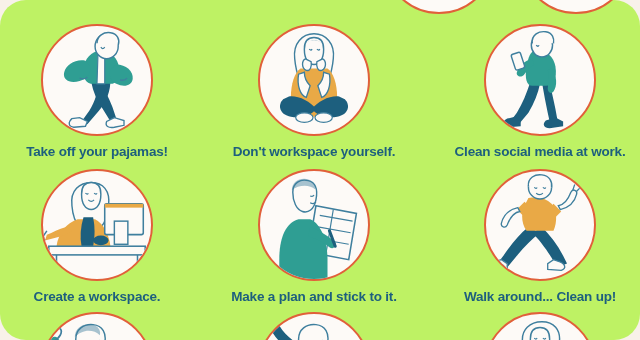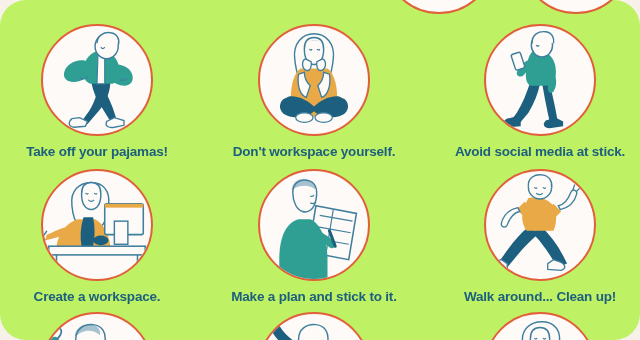--- a/index.html
+++ b/index.html
@@ -209,21 +209,21 @@
 
         <path d="M68 44 C74 52 74 62 70 68 C68 71 64 69 64 65 C65 58 66 50 64 46 Z" fill="#2f9e93"></path>
 
         <rect x="28" y="28" width="10" height="17" rx="2" fill="#fdfaf7" stroke="#3f7f9e" stroke-width="1.5" transform="rotate(-18 33 36)"></rect>
 
         <ellipse cx="58" cy="20" rx="11" ry="12" fill="#fdfaf7" stroke="#3f7f9e" stroke-width="1.5"></ellipse>
         <path d="M48 18 C47 9 55 5 62 6 C69 7 71 13 70 18" fill="#fdfaf7" stroke="#3f7f9e" stroke-width="1.5"></path>
         <path d="M52 20 q2 2 3 0" stroke="#3f7f9e" stroke-width="1.3" fill="none"></path>
       </svg>
     </div>
-    <div class="tip-caption">Avoid social media at stick.</div>
+    <div class="tip-caption">Clean social media at work.</div>
   </div>
 
   <div class="tip-card col-1 row-2">
     <div class="circle-frame">
       <svg viewBox="0 0 112 112">
 
         <path d="M30 36 C28 20 38 12 50 12 C62 12 70 20 68 36 C67 48 64 54 60 58 L38 58 C34 54 31 48 30 36 Z" fill="#fdfaf7" stroke="#3f7f9e" stroke-width="1.5"></path>
 
         <path d="M36 50 C24 54 16 64 14 78 L70 78 C68 64 62 54 54 50 Z" fill="#e9a946"></path>
 

